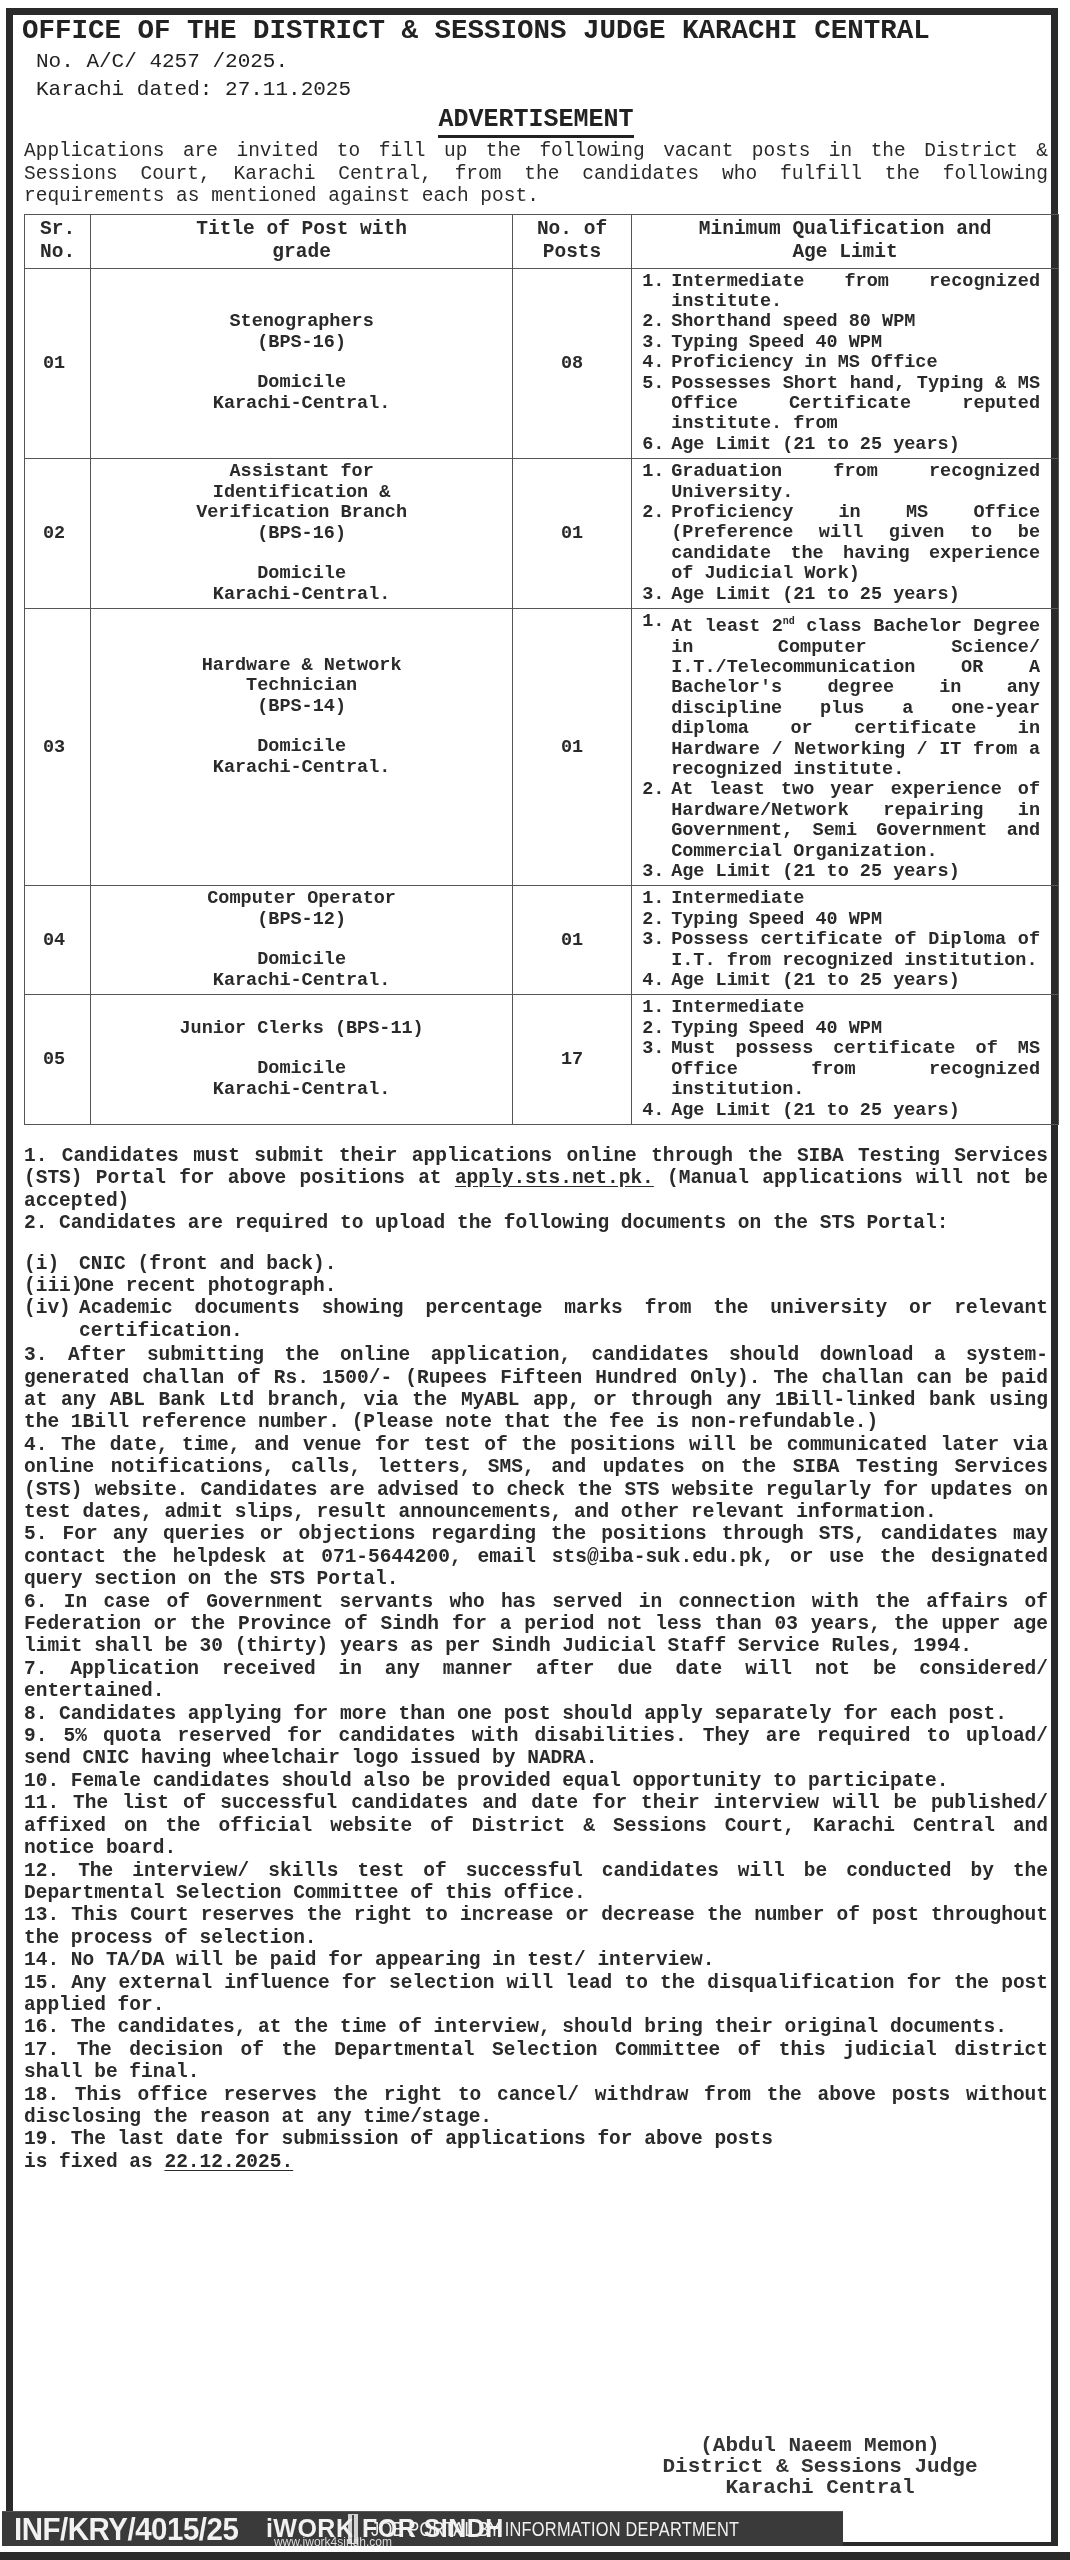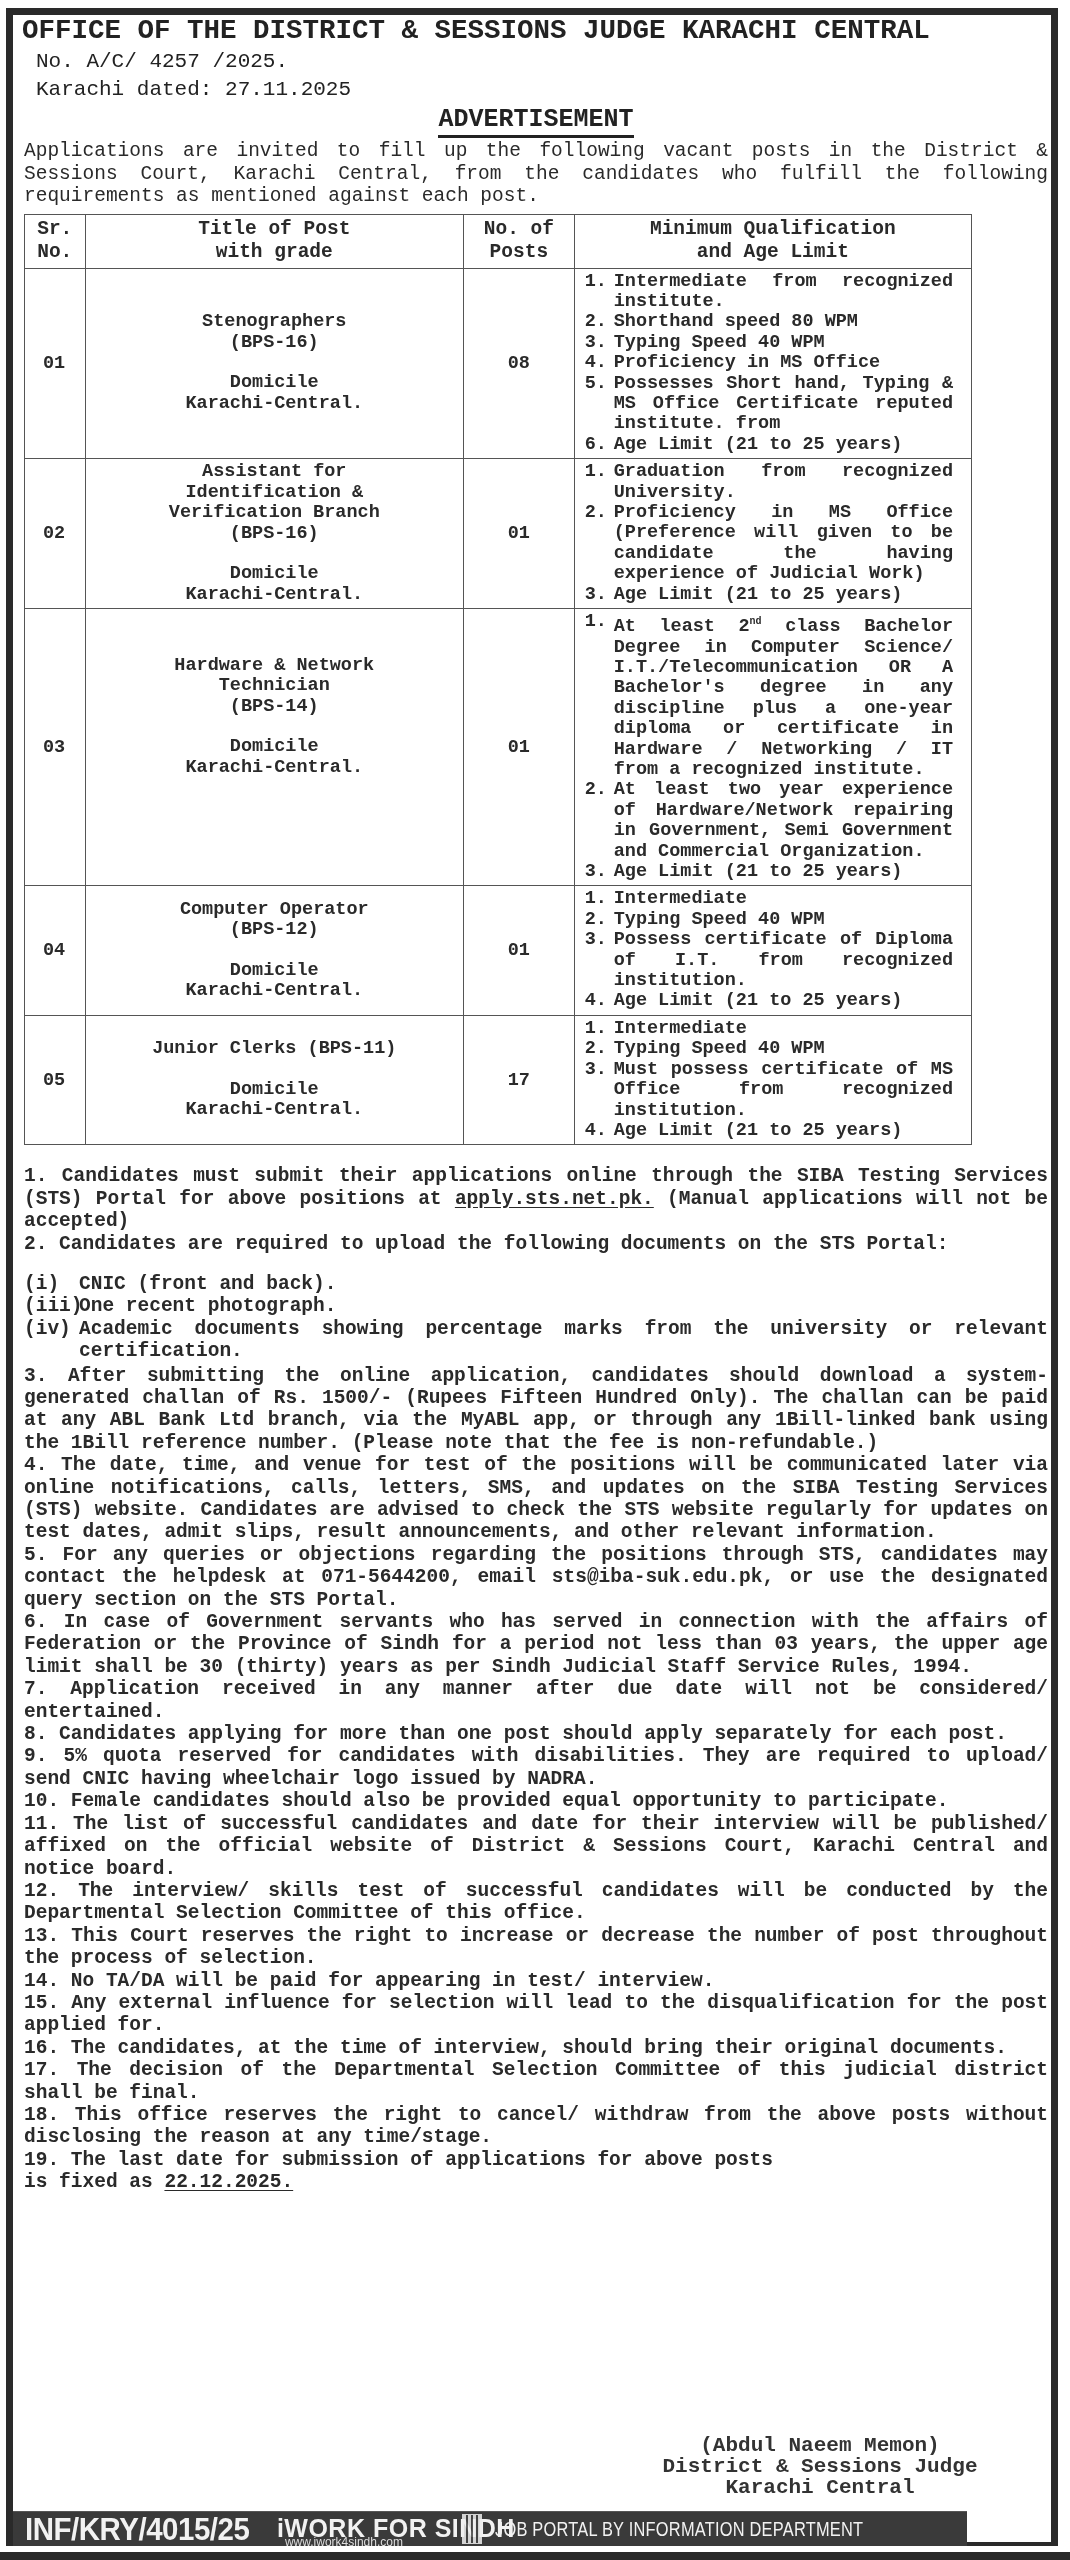--- a/index.html
+++ b/index.html
@@ -10,42 +10,42 @@
   }
   .content {
     position: absolute; left: 24px; top: 14px; width: 1024px;
     font-family: "Liberation Mono", "DejaVu Sans Mono", monospace; color: #222;
   }
   .hdr-title { font-size: 27.5px; font-weight: bold; letter-spacing: 0px; line-height: 34px; white-space: nowrap; margin-left: -2px; }
   .hdr-row { display: flex; justify-content: flex-start; font-size: 21px; font-weight: normal; line-height: 28px; margin-top: 0px; padding: 0 20px 0 12px; flex-direction: column; }
   .adv { text-align: center; font-size: 25px; font-weight: bold; line-height: 32px; }
   .adv span { border-bottom: 3px solid #222; padding-bottom: 1px; }
   .intro { font-size: 19.5px; font-weight: normal; line-height: 22.5px; text-align: justify; margin-top: 4px; color: #2a2a2a; }
-  table.posts { border-collapse: collapse; width: 948px; margin-top: 6px; font-size: 18.5px; font-weight: bold; color: #2a2a2a; }
+  table.posts { border-collapse: collapse; width: 1035px; margin-top: 6px; font-size: 18.5px; font-weight: bold; color: #2a2a2a; }
   table.posts th, table.posts td { border: 1.5px solid #555; vertical-align: middle; }
   table.posts th { font-size: 19.5px; text-align: center; line-height: 23px; padding: 3px 2px 4px; }
   table.posts td.c-sr { width: 76px; padding-left: 18px; box-sizing: border-box; }
   table.posts td.c-title { width: 352px; text-align: center; line-height: 20.5px; }
   table.posts td.c-num { width: 116px; text-align: center; }
   table.posts td.c-qual { width: 474px; padding: 3px 18px 3px 10px; }
   ol.q { margin: 0; padding: 0; list-style: none; }
   ol.q li { display: flex; line-height: 20.4px; }
   ol.q li .n { width: 29px; flex: none; }
   ol.q li .t { flex: 1; text-align: justify; text-align-last: left; }
   .title-gap { height: 20px; }
   .notes { margin-top: 20px; font-size: 19.5px; font-weight: bold; line-height: 22.4px; color: #2a2a2a; }
   .notes p { margin: 0; text-align: justify; }
   .docs { margin: 18px 0 2px; }
   .docs div { display: flex; line-height: 22.4px; }
   .docs .rn { width: 55px; flex: none; }
   .docs .rt { flex: 1; text-align: justify; }
   .u { text-decoration: underline; text-underline-offset: 3px; }
   .sign { position: absolute; left: 600px; top: 2435px; width: 440px; text-align: center;
           font-family: "Liberation Mono", "DejaVu Sans Mono", monospace; font-weight: bold; font-size: 21px; line-height: 21px; color: #333; }
-  .footer { position: absolute; left: 13px; top: 2511px; width: 954px; height: 34px; background: #3a3a3a;
+  .footer { position: absolute; left: 2px; top: 2511px; width: 841px; height: 34px; background: #3a3a3a;
             display: flex; align-items: center; color: #f2f2f2; border-top: 1px solid #555; }
   .f-code { font-family: "Liberation Sans", sans-serif; font-weight: bold; font-size: 32px; margin-left: 12px; letter-spacing: -0.5px; transform: scaleX(0.92); transform-origin: left; }
   .f-brand { margin-left: 8px; position: relative; height: 34px; width: 245px; }
   .f-brand .b1 { position: absolute; left: 0; top: 2px; font-family: "Liberation Sans", sans-serif; font-weight: bold; font-size: 25px; letter-spacing: 0.5px; white-space: nowrap; }
   .f-brand .b2 { position: absolute; left: 8px; top: 23px; font-family: "Liberation Sans", sans-serif; font-size: 12px; white-space: nowrap; color: #ddd; }
   .qr { width: 24px; height: 28px; margin-left: 2px;
         background: repeating-linear-gradient(90deg,#eee 0 3px,#444 3px 5px), #eee;
         outline: 1px solid #eee; opacity: 0.85; }
   .f-portal { margin-left: 14px; font-family: "Liberation Sans", sans-serif; font-size: 21px; white-space: nowrap; transform: scaleX(0.78); transform-origin: left; letter-spacing: 0.3px; }
   .bottom-line { position: absolute; left: 0; top: 2552px; width: 1070px; height: 8px; background: #2a2a2a; }

